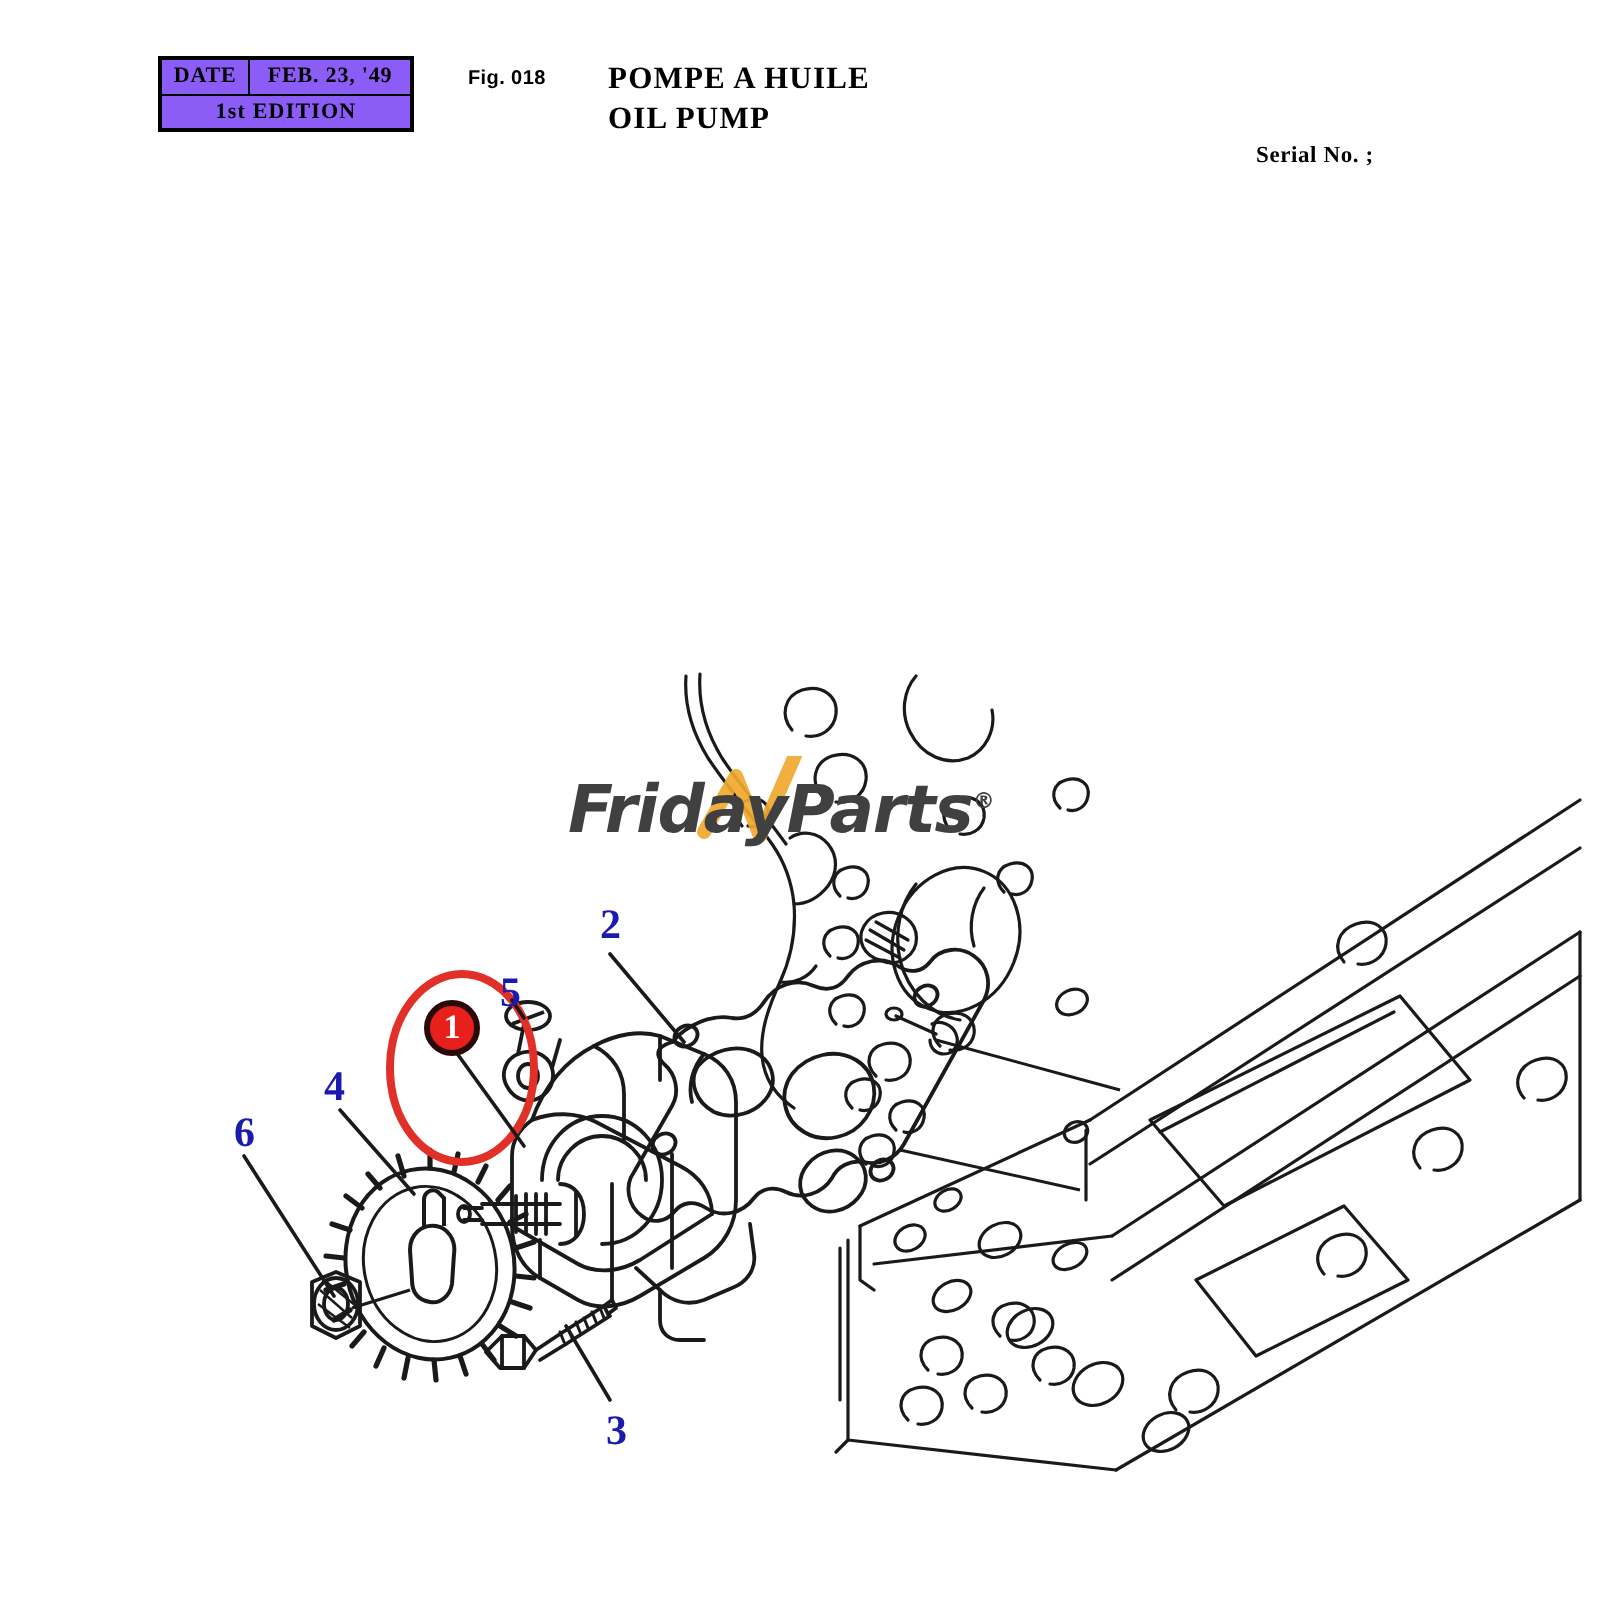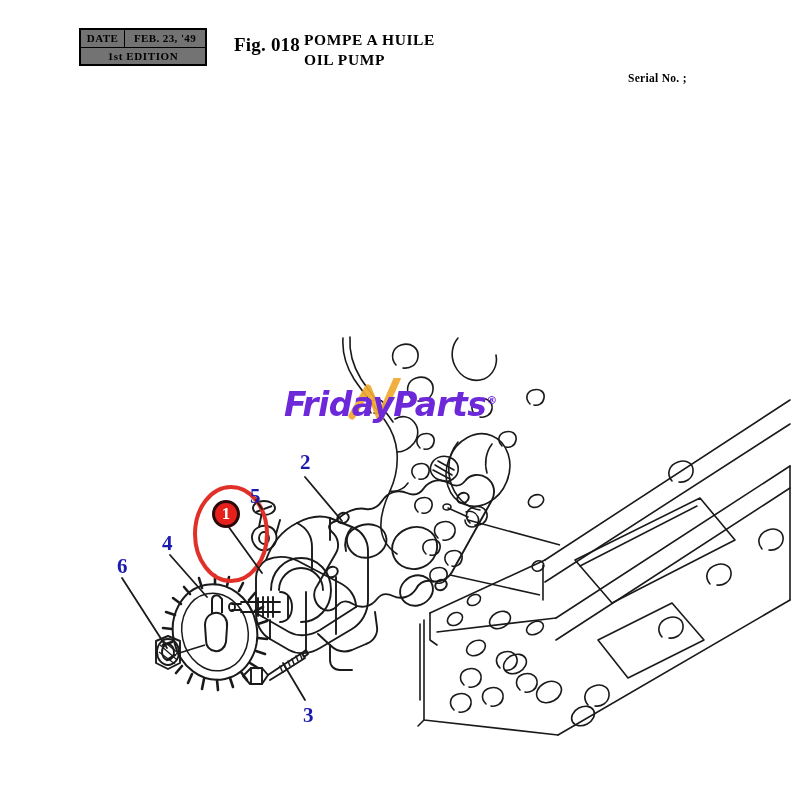--- a/index.html
+++ b/index.html
@@ -25,44 +25,44 @@
     height: 110px;
   }
 
   #date-table {
     position: absolute;
     left: 79px;
     top: 28px;
     width: 128px;
     border: 2px solid #000;
     border-collapse: collapse;
-    background: #737373;
+    background: #8b5cf6;
   }
   #date-table td {
     border: 1px solid #000;
     font-family: "Liberation Serif", serif;
     font-weight: bold;
     font-size: 11px;
     text-align: center;
     padding: 2px 3px;
     letter-spacing: 0.4px;
     white-space: nowrap;
     line-height: 1.15;
   }
   #date-table td.cell-date-label { width: 42px; }
   #date-table td.cell-date-value { width: 84px; }
   #date-table td.cell-edition { letter-spacing: 0.6px; }
 
   #fig-number {
     position: absolute;
     left: 234px;
     top: 34px;
-    font-family: Liberation Serif, serif;
-    font-weight: bold;
-    font-size: 19px;
+    font-family: Liberation Sans, sans-serif;
+    font-weight: bold;
+    font-size: 10px;
     letter-spacing: 0.2px;
   }
   #title-group {
     position: absolute;
     left: 304px;
     top: 30px;
     line-height: 1.32;
   }
   #title-group .title-line {
     font-family: "Liberation Serif", serif;
@@ -424,21 +424,21 @@
       <line x1="256" y1="500" x2="262" y2="509"></line>
       <line x1="122" y1="578" x2="167" y2="648"></line>
     </g>
   </svg>
 </div>
 
 <div id="watermark">
   <svg width="230" height="46" viewBox="0 0 230 46" style="position:absolute;left:0;top:0;">
     <path d="M68 38 L84 10 L96 40 L116 -6" fill="none" stroke="#f0a830" stroke-width="7" stroke-linecap="round" stroke-linejoin="round" opacity="0.92"></path>
   </svg>
-  <div id="watermark-text" style="color: #6d28d9;">
+  <div id="watermark-text" style="color: #404040;">
     <span>FridayParts</span><span id="watermark-reg">®</span>
   </div>
 </div>
 
 <div id="callout-1-badge" class="callout-badge" style="left: 212px; top: 500px; background: rgb(232, 32, 28); border: 3px solid rgb(42, 10, 8); color: rgb(255, 255, 255);">
   <span>1</span>
 </div>
 
 <div class="callout-label" style="left: 300px; top: 452px; color: rgb(26, 26, 174);">2</div>
 

